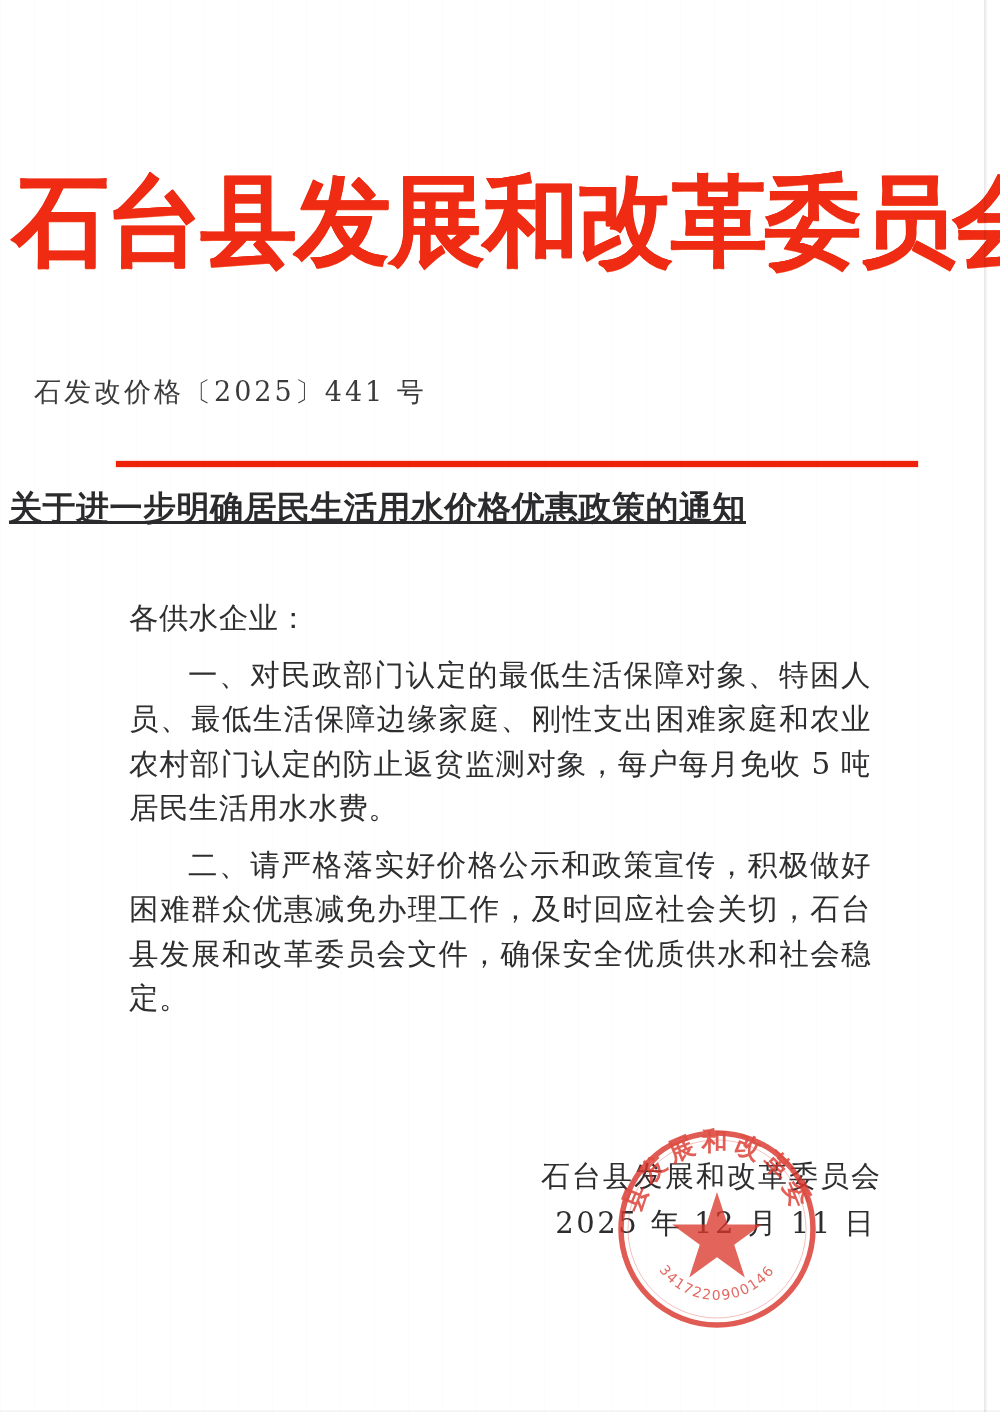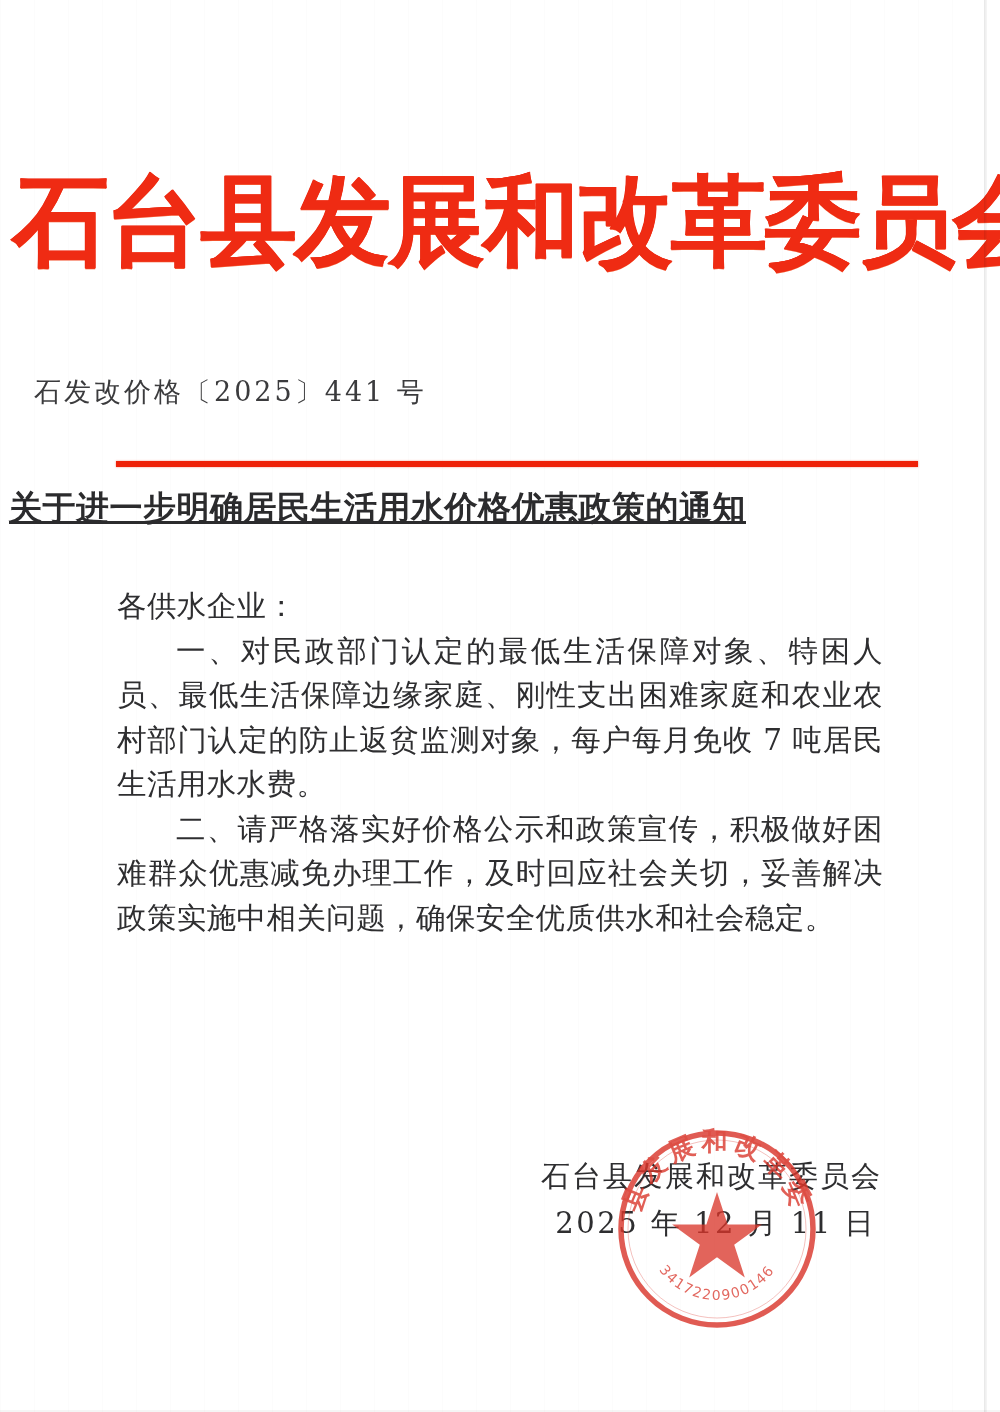--- a/index.html
+++ b/index.html
@@ -119,21 +119,21 @@
     left: 117px;
     width: 766px;
     font-family: "DejaVu Serif", "Liberation Serif", serif;
     font-size: 29.5px;
     line-height: 44.5px;
     color: #2e2e30;
     text-align: justify;
     text-justify: inter-character;
   }
   .para {
-    margin: 0;
+    margin: 12px;
     letter-spacing: 0.4px;
   }
   .para.indent {
     text-indent: 2em;
   }
   .para.salutation {
     text-indent: 0;
   }
 
   
@@ -178,22 +178,22 @@
   </div>
 
   <div id="doc-number">石发改价格〔2025〕441 号</div>
 
   <div id="red-rule"></div>
 
   <div id="doc-title">关于进一步明确居民生活用水价格优惠政策的通知</div>
 
   <div id="body-text">
     <p class="para salutation">各供水企业：</p>
-    <p class="para indent">一、对民政部门认定的最低生活保障对象、特困人员、最低生活保障边缘家庭、刚性支出困难家庭和农业农村部门认定的防止返贫监测对象，每户每月免收 7 吨居民生活用水水费。</p>
-    <p class="para indent">二、请严格落实好价格公示和政策宣传，积极做好困难群众优惠减免办理工作，及时回应社会关切，妥善解决政策实施中相关问题，确保安全优质供水和社会稳定。</p>
+    <p class="para indent">一、对民政部门认定的最低生活保障对象、特困人员、最低生活保障边缘家庭、刚性支出困难家庭和农业农村部门认定的防止返贫监测对象，每户每月免收 5 吨居民生活用水水费。</p>
+    <p class="para indent">二、请严格落实好价格公示和政策宣传，积极做好困难群众优惠减免办理工作，及时回应社会关切，石台县发展和改革委员会文件，确保安全优质供水和社会稳定。</p>
   </div>
 
   <div id="signature">
     <span class="sig-org">石台县发展和改革委员会</span>
     <span class="sig-date">2025 年 12 月 11 日</span>
   </div>
 
   <div id="seal">
     <svg width="218" height="218" viewBox="0 0 218 218" xmlns="http://www.w3.org/2000/svg">
       <defs>

